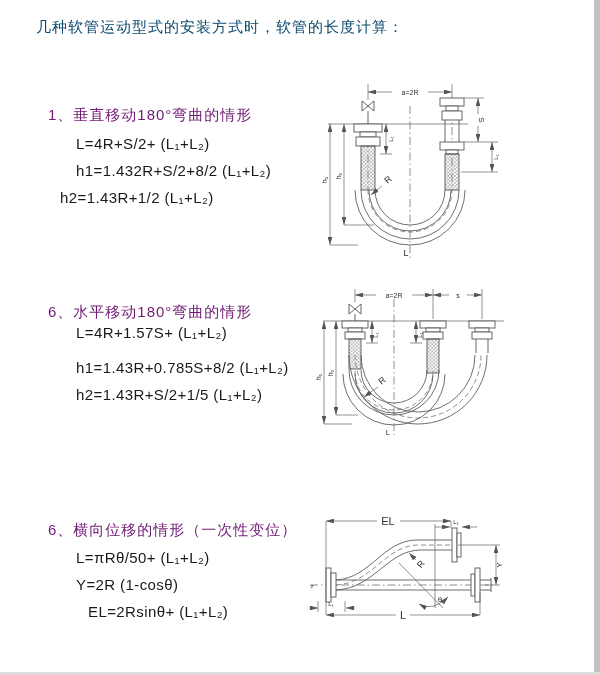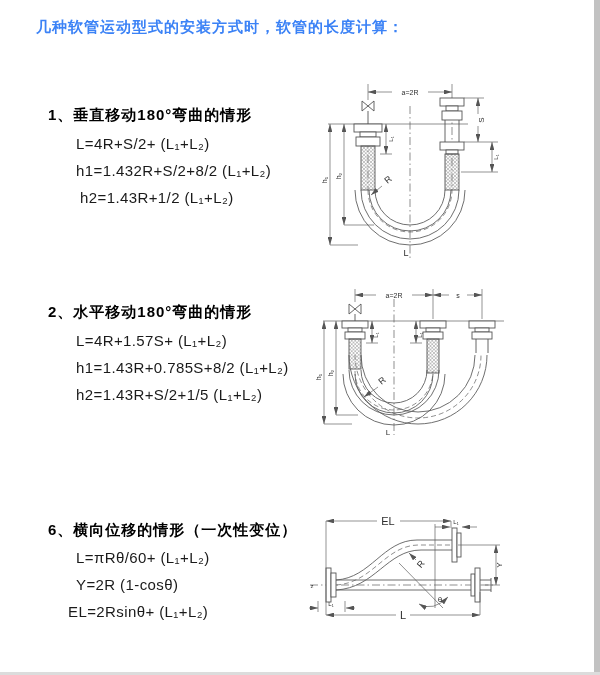--- a/index.html
+++ b/index.html
@@ -1,45 +1,45 @@
 <!DOCTYPE html>
 <html><head>
 <meta charset="utf-8">
 <style>
   html,body{margin:0;padding:0;}
   body{width:600px;height:675px;background:#ffffff;position:relative;overflow:hidden;
        font-family:"Liberation Sans","DejaVu Sans",sans-serif;color:#222;}
   .abs{position:absolute;}
-  .doc-title{left:36px;top:18px;font-size:15px;font-weight:bold;letter-spacing:1px;color:#3b82f6;text-align:right;}
-  .sec-heading{font-size:15px;font-weight:bold;letter-spacing:1px;color:#000000;}
+  .doc-title{left:36px;top:18px;font-size:15px;font-weight:normal;letter-spacing:1px;color:#0c4a6e;text-align:right;}
+  .sec-heading{font-size:15px;font-weight:normal;letter-spacing:1px;color:#701a75;}
   .formula{font-size:15px;color:#1a1a1a;letter-spacing:0.4px;}
   svg{position:absolute;overflow:visible;}
   svg text{font-family:"Liberation Sans","DejaVu Sans",sans-serif;fill:#2e2e2e;}
   .edge-right{right:0;top:0;width:6px;height:675px;background:#c2c2c2;}
   .edge-bottom{left:0;bottom:0;width:600px;height:3px;background:#dcdcdc;}
 </style>
 </head>
 <body>
 
 <div class="abs doc-title">几种软管运动型式的安装方式时，软管的长度计算：</div>
 
 <div class="abs sec-heading" style="left:48px;top:106px">1、垂直移动180°弯曲的情形</div>
 <div class="abs formula" style="left:76px;top:135px">L=4R+S/2+ (L₁+L₂)</div>
 <div class="abs formula" style="left:76px;top:162px">h1=1.432R+S/2+8/2 (L₁+L₂)</div>
-<div class="abs formula" style="left:80px;top:189px">h2=1.43R+1/2 (L₁+L₂)</div>
-
-<div class="abs sec-heading" style="left:48px;top:303px">2、水平移动180°弯曲的情形</div>
-<div class="abs formula" style="left:76px;top:332px">L=4R+1.57S+ (L₁+L₂)</div>
+<div class="abs formula" style="left:60px;top:189px">h2=1.43R+1/2 (L₁+L₂)</div>
+
+<div class="abs sec-heading" style="left:48px;top:303px">6、水平移动180°弯曲的情形</div>
+<div class="abs formula" style="left:76px;top:324px">L=4R+1.57S+ (L₁+L₂)</div>
 <div class="abs formula" style="left:76px;top:359px">h1=1.43R+0.785S+8/2 (L₁+L₂)</div>
 <div class="abs formula" style="left:76px;top:386px">h2=1.43R+S/2+1/5 (L₁+L₂)</div>
 
 <div class="abs sec-heading" style="left:48px;top:521px">6、横向位移的情形（一次性变位）</div>
-<div class="abs formula" style="left:76px;top:549px">L=πRθ/60+ (L₁+L₂)</div>
+<div class="abs formula" style="left:76px;top:549px">L=πRθ/50+ (L₁+L₂)</div>
 <div class="abs formula" style="left:76px;top:576px">Y=2R (1-cosθ)</div>
-<div class="abs formula" style="left:68px;top:603px">EL=2Rsinθ+ (L₁+L₂)</div>
+<div class="abs formula" style="left:88px;top:603px">EL=2Rsinθ+ (L₁+L₂)</div>
 
 <svg style="left:308px;top:78px" width="282" height="185" viewBox="0 0 282 185">
   <defs>
     <marker id="a1" viewBox="0 0 10 6" refX="10" refY="3" markerWidth="8" markerHeight="4.8" markerUnits="userSpaceOnUse" orient="auto-start-reverse">
       <path d="M0,0 L10,3 L0,6 Z" fill="#555"></path>
     </marker>
     <pattern id="h1p" width="3.5" height="3.5" patternUnits="userSpaceOnUse">
       <path d="M0,3.5 L3.5,0 M0,0 L3.5,3.5" stroke="#8a8a8a" stroke-width="0.5"></path>
     </pattern>
   </defs>

